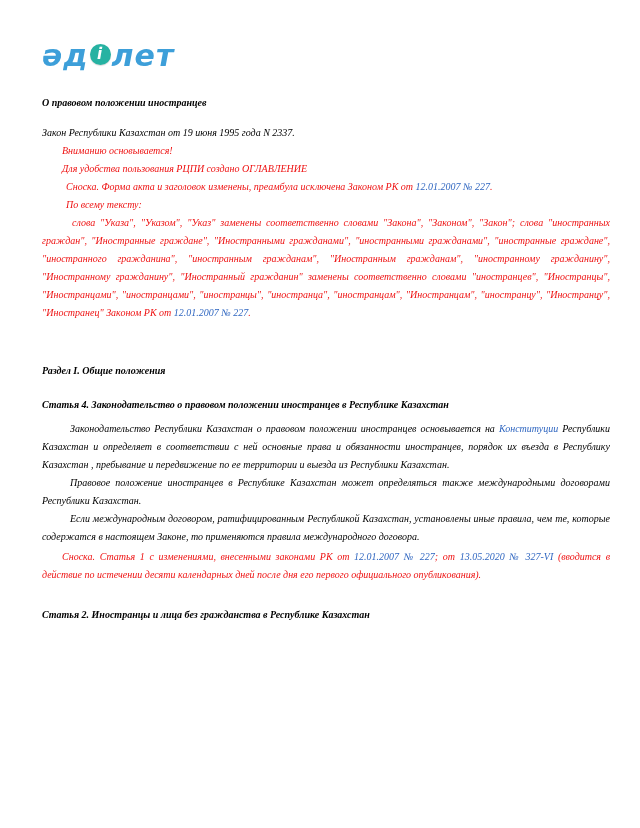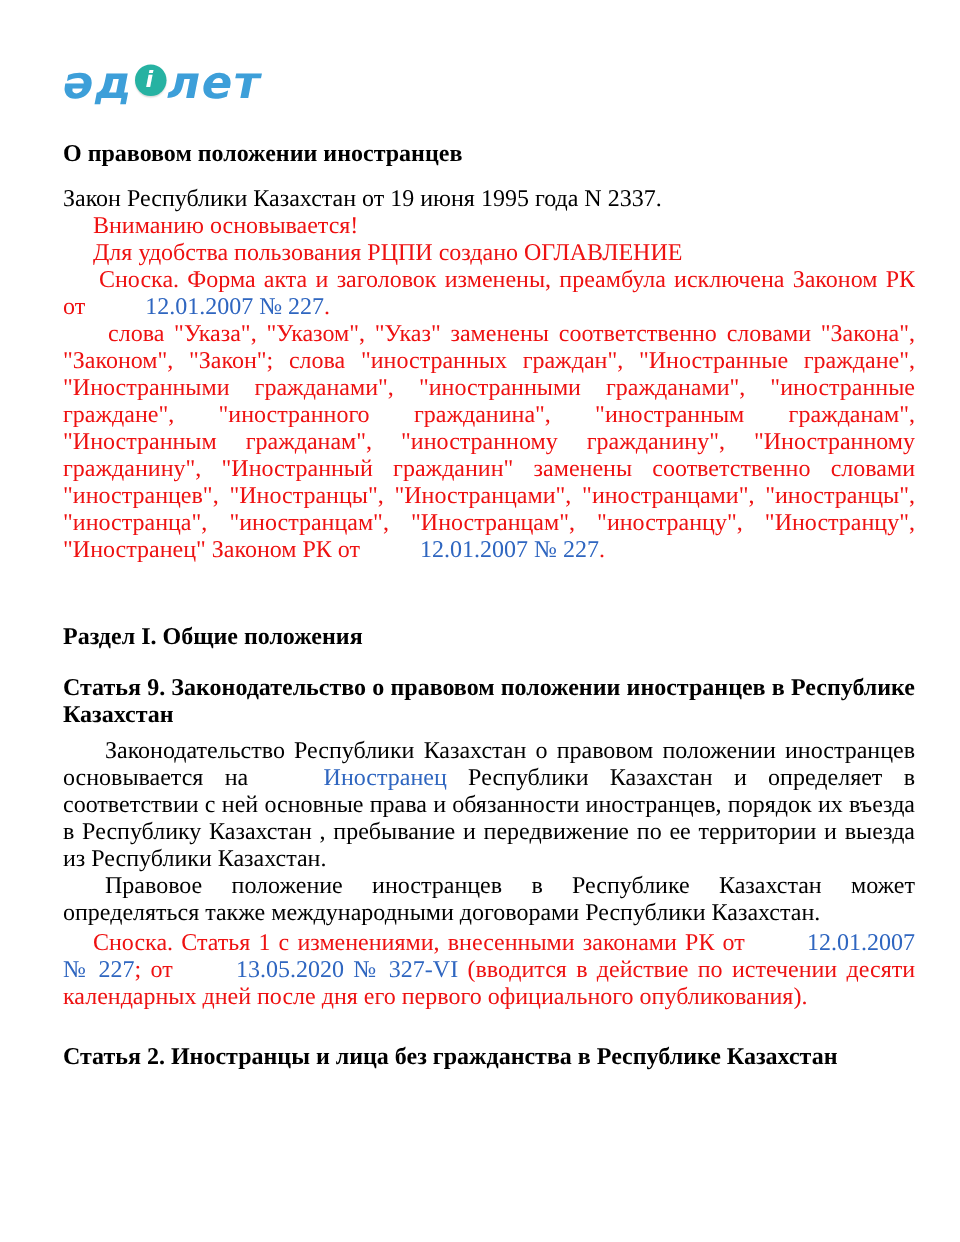--- a/index.html
+++ b/index.html
@@ -24,25 +24,25 @@
   .logo-circle {
     display:inline-block; width:21px; height:21px;
     border-radius:50%;
     background:var(--logo_teal,#26b2a2);
     color:#fff; font-size:15px; line-height:21px;
     text-align:center; vertical-align:7px;
     margin:0 1px;
     box-shadow:0 1px 1px rgba(0,0,0,.15);
   }
 
-  p, h1, h2, h3 { font-size:16px; line-height:18px; font-weight:normal; }
+  p, h1, h2, h3 { font-size:10px; line-height:18px; font-weight:normal;font-style:italic; }
   .just   { text-align:justify; }
   .bold   { font-weight:bold; }
   .red    { color:var(--red,#ee1111); }
-  .link   { color:var(--link,#2f66c0); text-decoration:none; cursor:pointer;margin-left:36px; }
+  .link   { color:var(--link,#2f66c0); text-decoration:none; cursor:pointer; }
 
   .ind20 { text-indent:20px; }
   .ind24 { text-indent:24px; }
   .ind28 { text-indent:28px; }
   .ind30 { text-indent:30px; }
 
   .doc-title      { margin-bottom:12px; }
   .section-title  { margin-top:40px; }
   .article-title  { margin-top:16px; margin-bottom:6px; }
   .footnote-block { margin-top:2px; }
@@ -57,30 +57,32 @@
 
   <h1 class="bold doc-title">О правовом положении иностранцев</h1>
 
   <p>Закон Республики Казахстан от 19 июня 1995 года N 2337.</p>
 
   <p class="red ind20">Вниманию основывается!</p>
   <p class="red ind20">Для удобства пользования РЦПИ создано ОГЛАВЛЕНИЕ</p>
 
   <p class="red ind24 just"><span>Сноска. Форма акта и заголовок изменены, преамбула исключена Законом РК от </span><a class="link">12.01.2007 № 227</a><span>.</span></p>
 
+  <p class="red ind24">По всему тексту:</p>
 
   <p class="red ind30 just"><span>слова "Указа", "Указом", "Указ" заменены соответственно словами "Закона", "Законом", "Закон"; слова "иностранных граждан", "Иностранные граждане", "Иностранными гражданами", "иностранными гражданами", "иностранные граждане", "иностранного гражданина", "иностранным гражданам", "Иностранным гражданам", "иностранному гражданину", "Иностранному гражданину", "Иностранный гражданин" заменены соответственно словами "иностранцев", "Иностранцы", "Иностранцами", "иностранцами", "иностранцы", "иностранца", "иностранцам", "Иностранцам", "иностранцу", "Иностранцу", "Иностранец" Законом РК от </span><a class="link">12.01.2007 № 227</a><span>.</span></p>
 
   <h2 class="bold section-title">Раздел I. Общие положения</h2>
 
-  <h3 class="bold just article-title">Статья 9. Законодательство о правовом положении иностранцев в Республике Казахстан</h3>
+  <h3 class="bold just article-title">Статья 4. Законодательство о правовом положении иностранцев в Республике Казахстан</h3>
 
-  <p class="just ind28"><span>Законодательство Республики Казахстан о правовом положении иностранцев основывается на </span><a class="link">Иностранец</a><span> Республики Казахстан и определяет в соответствии с ней основные права и обязанности иностранцев, порядок их въезда в Республику Казахстан , пребывание и передвижение по ее территории и выезда из Республики Казахстан.</span></p>
+  <p class="just ind28"><span>Законодательство Республики Казахстан о правовом положении иностранцев основывается на </span><a class="link">Конституции</a><span> Республики Казахстан и определяет в соответствии с ней основные права и обязанности иностранцев, порядок их въезда в Республику Казахстан , пребывание и передвижение по ее территории и выезда из Республики Казахстан.</span></p>
 
 
   <p class="just ind28">Правовое положение иностранцев в Республике Казахстан может определяться также международными договорами Республики Казахстан.</p>
 
+  <p class="just ind28">Если международным договором, ратифицированным Республикой Казахстан, установлены иные правила, чем те, которые содержатся в настоящем Законе, то применяются правила международного договора.</p>
 
   <p class="red just ind20 footnote-block"><span>Сноска. Статья 1 с изменениями, внесенными законами РК от </span><a class="link">12.01.2007 № 227</a><span>; от </span><a class="link">13.05.2020 № 327-VI</a><span> (вводится в действие по истечении десяти календарных дней после дня его первого официального опубликования).</span></p>
 
   <h3 class="bold just article2-title">Статья 2. Иностранцы и лица без гражданства в Республике Казахстан</h3>
 
 </div>
 
 </body></html>

